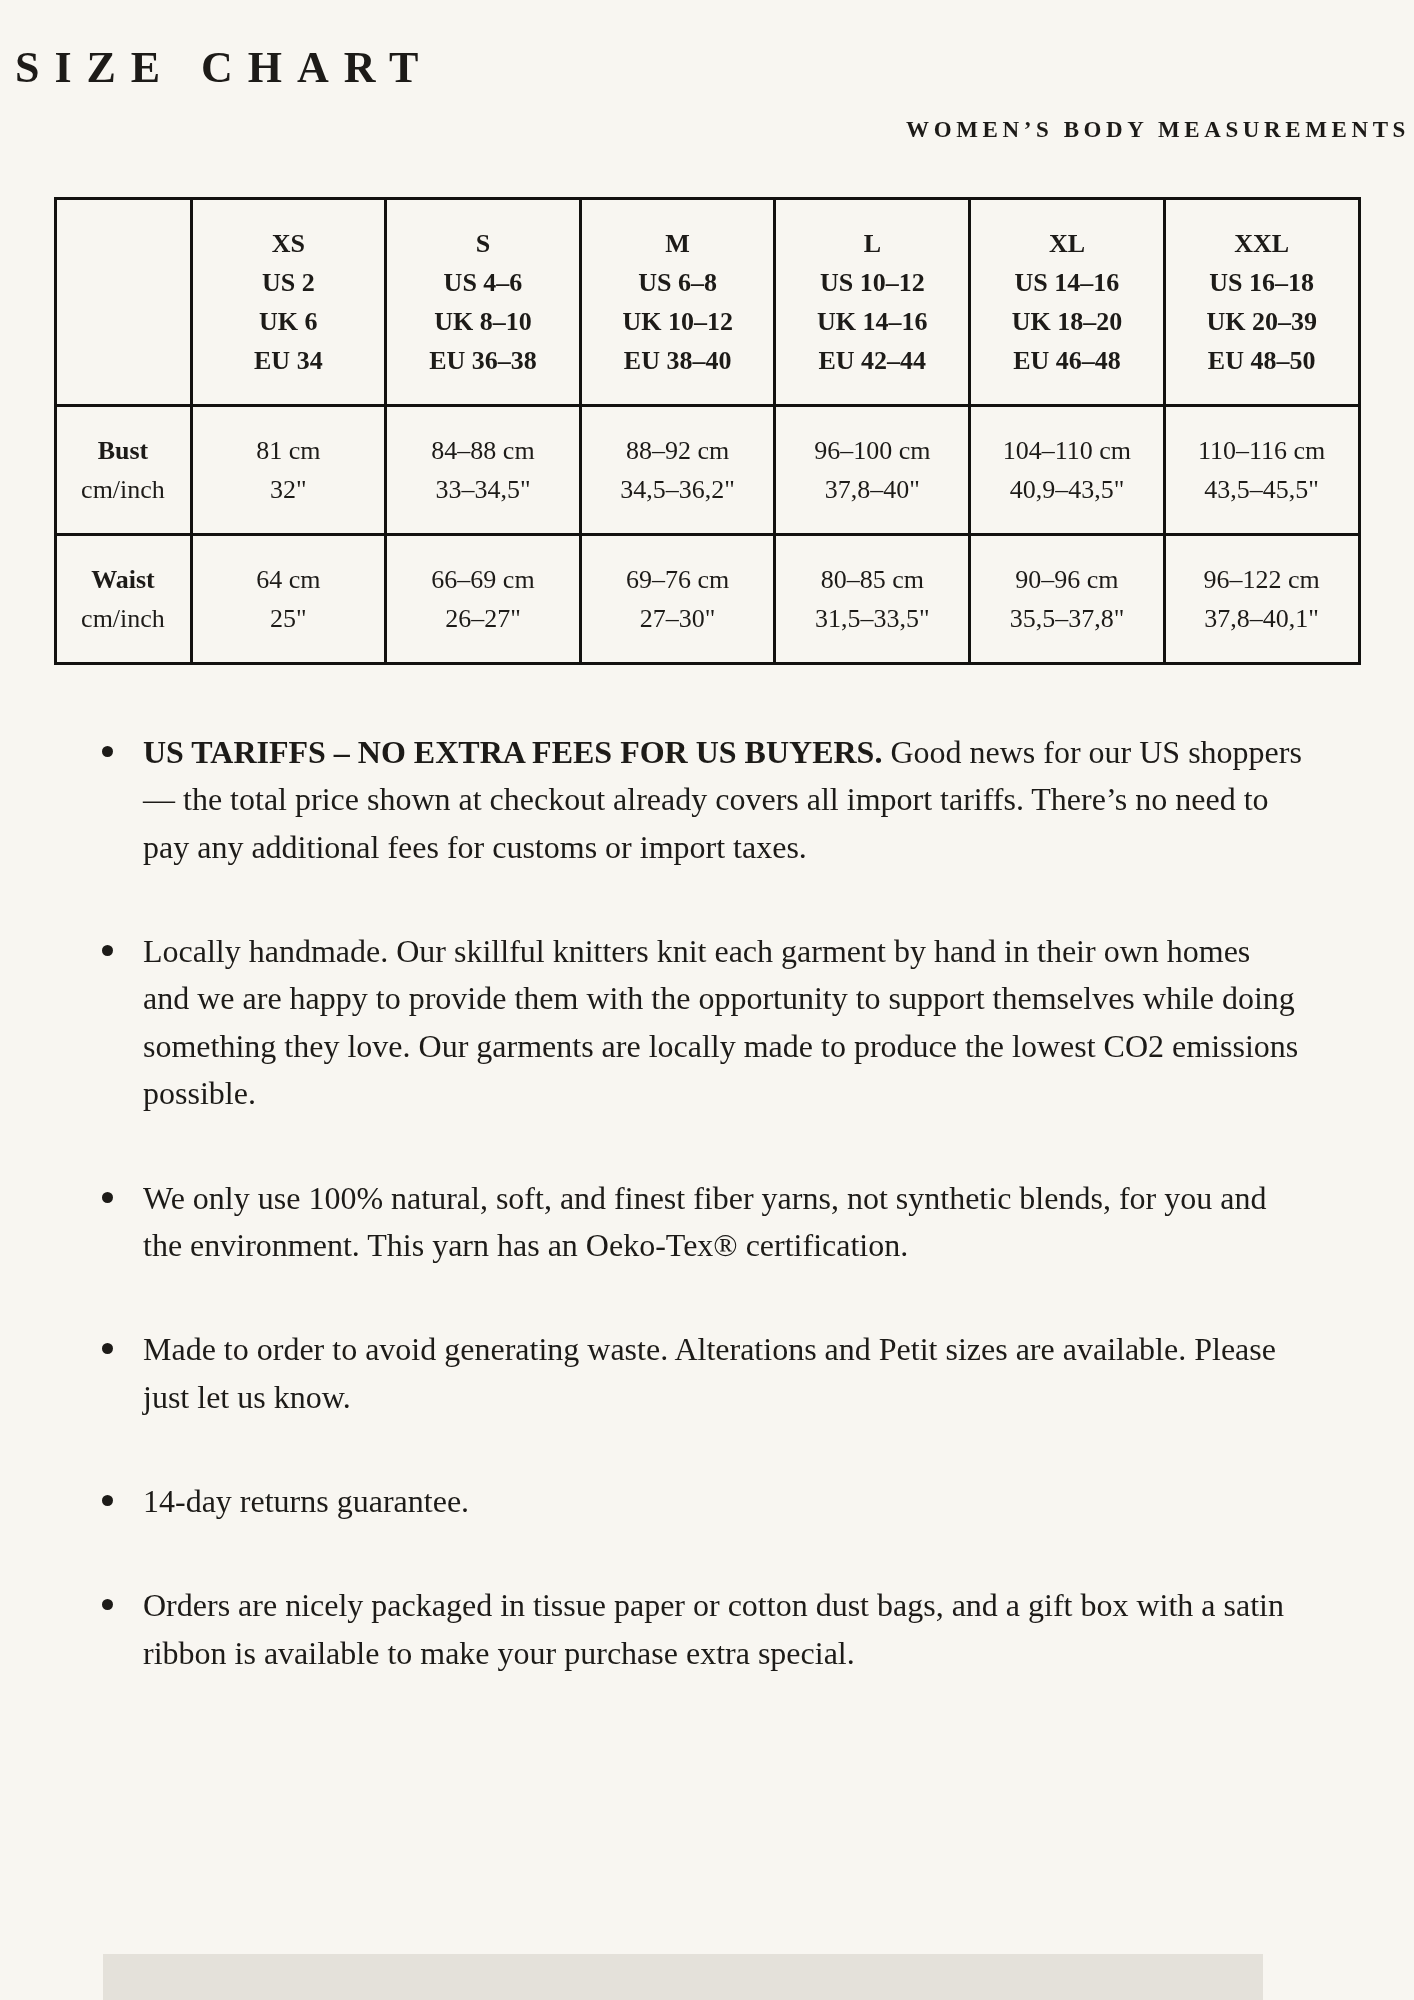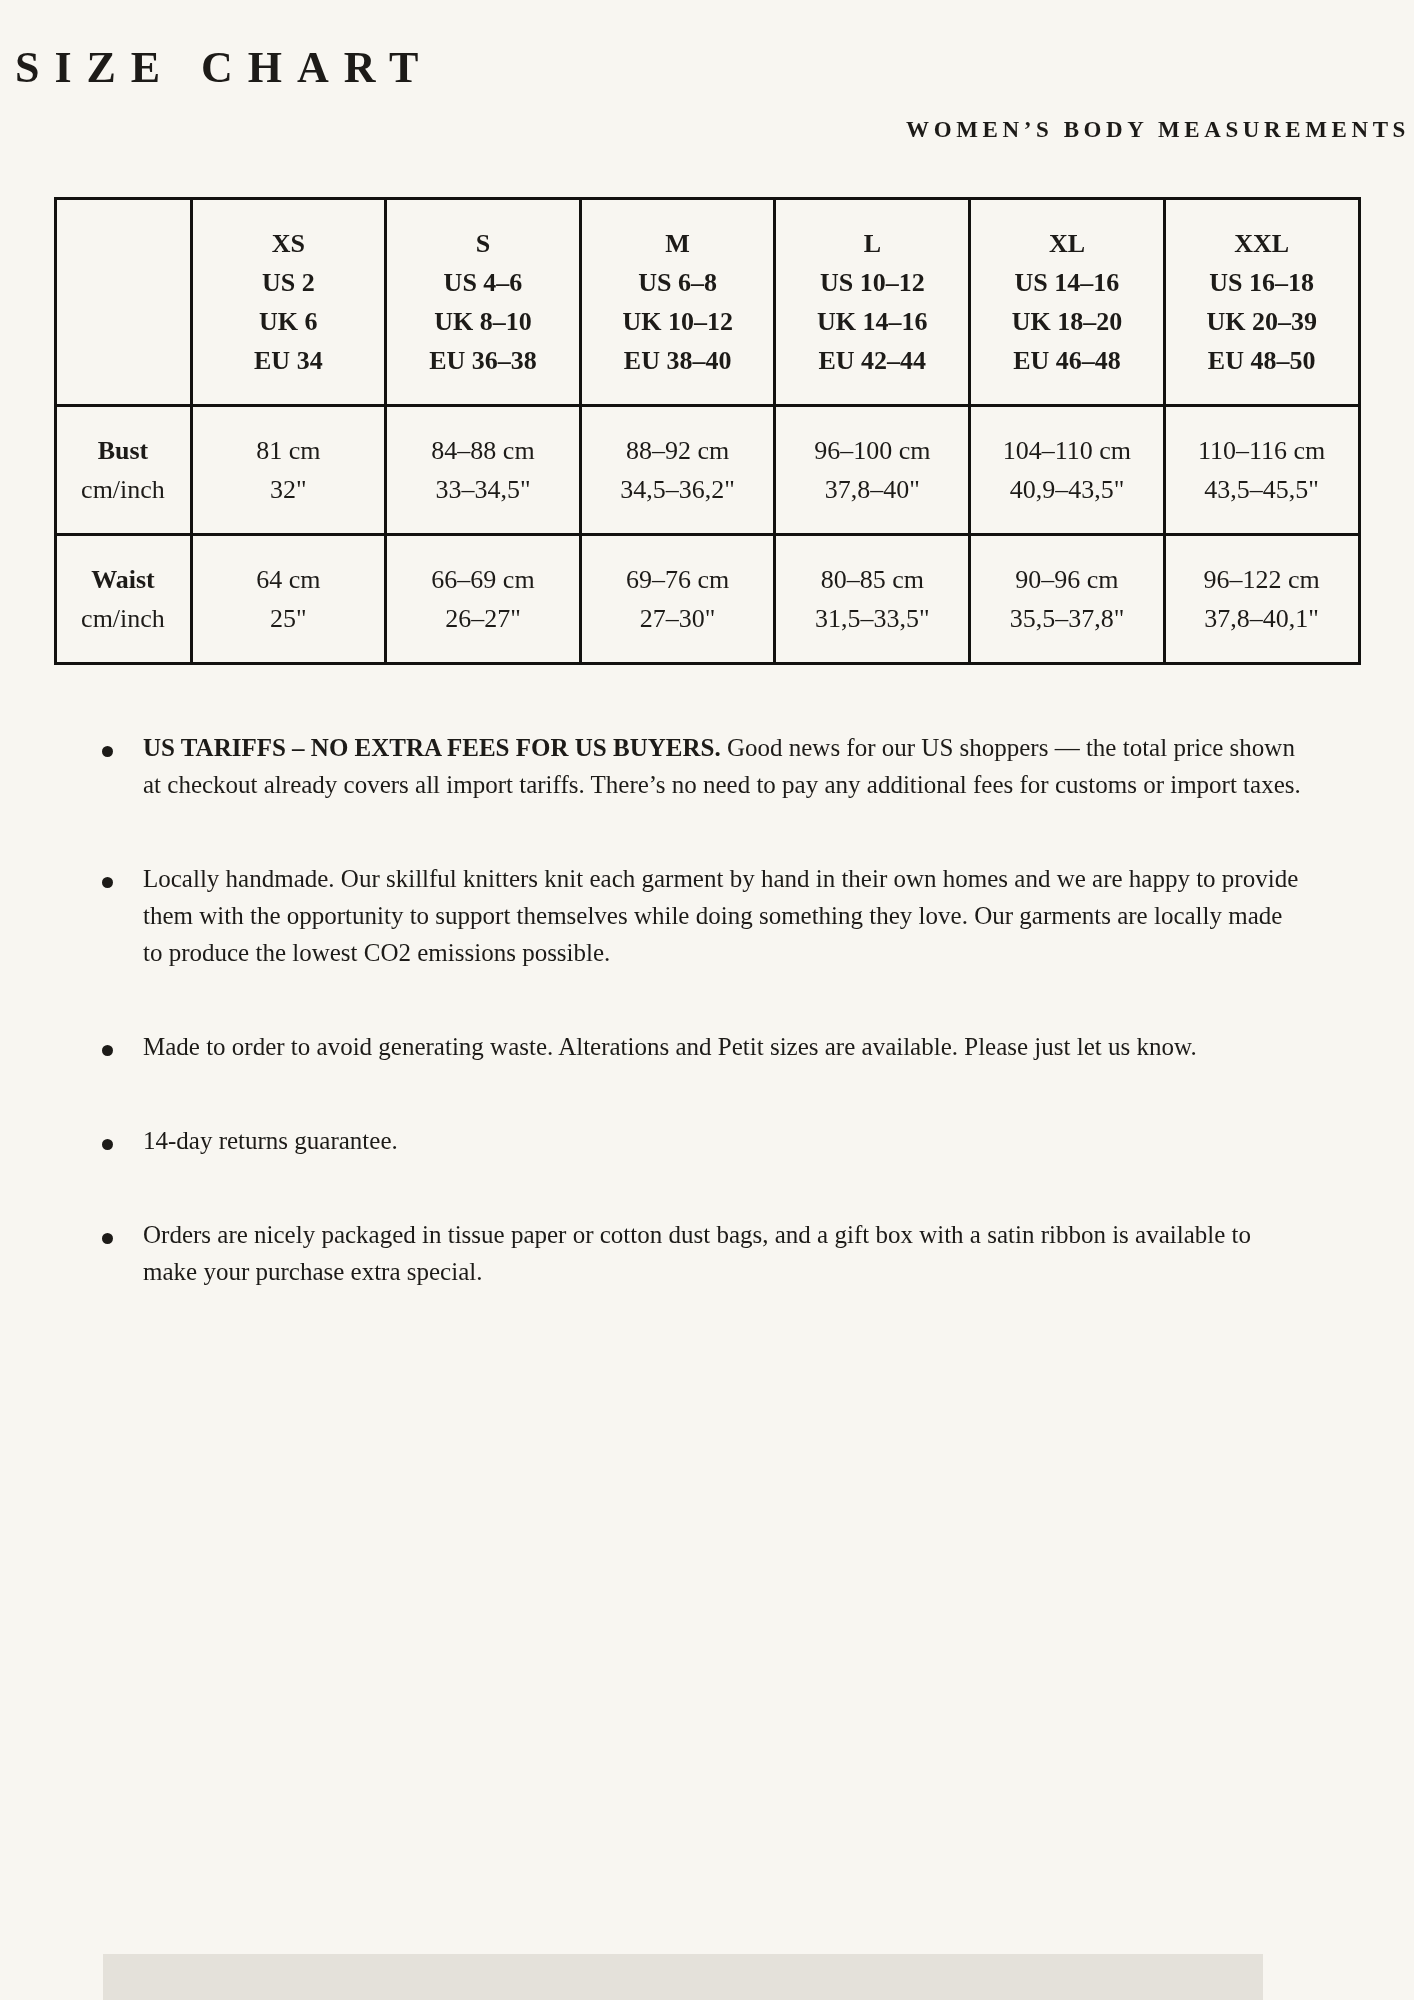--- a/index.html
+++ b/index.html
@@ -71,21 +71,21 @@
     font-weight: normal;
   }
   ul.info-list {
     list-style: none;
     margin: 64px 110px 0 96px;
     padding: 0;
   }
   ul.info-list li {
     position: relative;
     padding-left: 47px;
-    font-size: 25px;
+    font-size: 32px;
     line-height: 1.48;
     margin-bottom: 57px;
   }
   ul.info-list li::before {
     content: "";
     position: absolute;
     left: 6px;
     top: 17px;
     width: 11px;
     height: 11px;
@@ -229,20 +229,23 @@
 
   <ul class="info-list">
     <li>
       <span class="lead">US TARIFFS – NO EXTRA FEES FOR US BUYERS.</span>
       <span>Good news for our US shoppers — the total price shown at checkout already covers all import tariffs. There’s no need to pay any additional fees for customs or import taxes.</span>
     </li>
     <li>
       <span>Locally handmade. Our skillful knitters knit each garment by hand in their own homes and we are happy to provide them with the opportunity to support themselves while doing something they love. Our garments are locally made to produce the lowest CO2 emissions possible.</span>
     </li>
     <li>
+      <span>We only use 100% natural, soft, and finest fiber yarns, not synthetic blends, for you and the environment. This yarn has an Oeko-Tex® certification.</span>
+    </li>
+    <li>
       <span>Made to order to avoid generating waste. Alterations and Petit sizes are available. Please just let us know.</span>
     </li>
     <li>
       <span>14-day returns guarantee.</span>
     </li>
     <li>
       <span>Orders are nicely packaged in tissue paper or cotton dust bags, and a gift box with a satin ribbon is available to make your purchase extra special.</span>
     </li>
   </ul>
 

